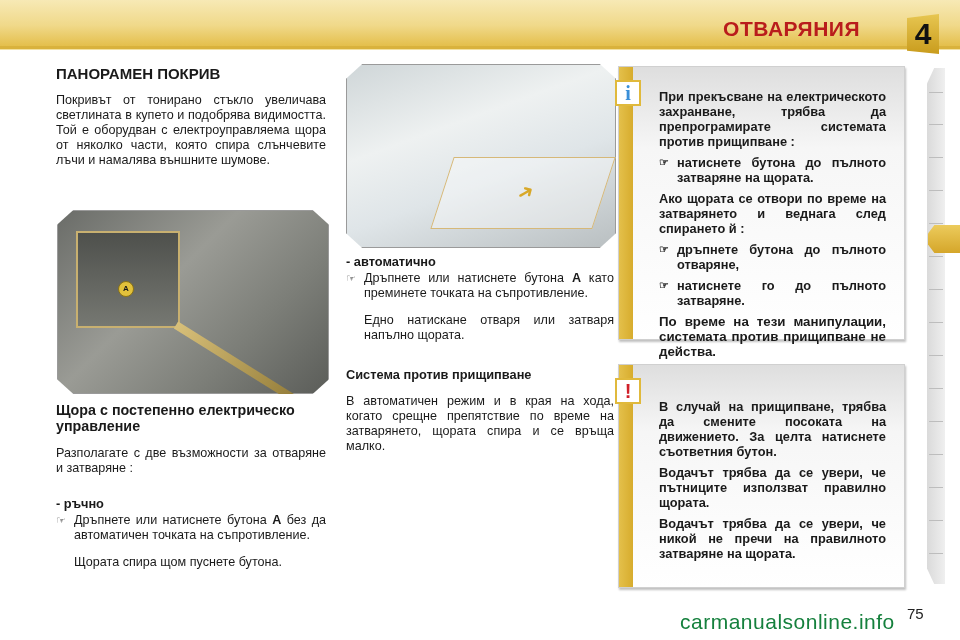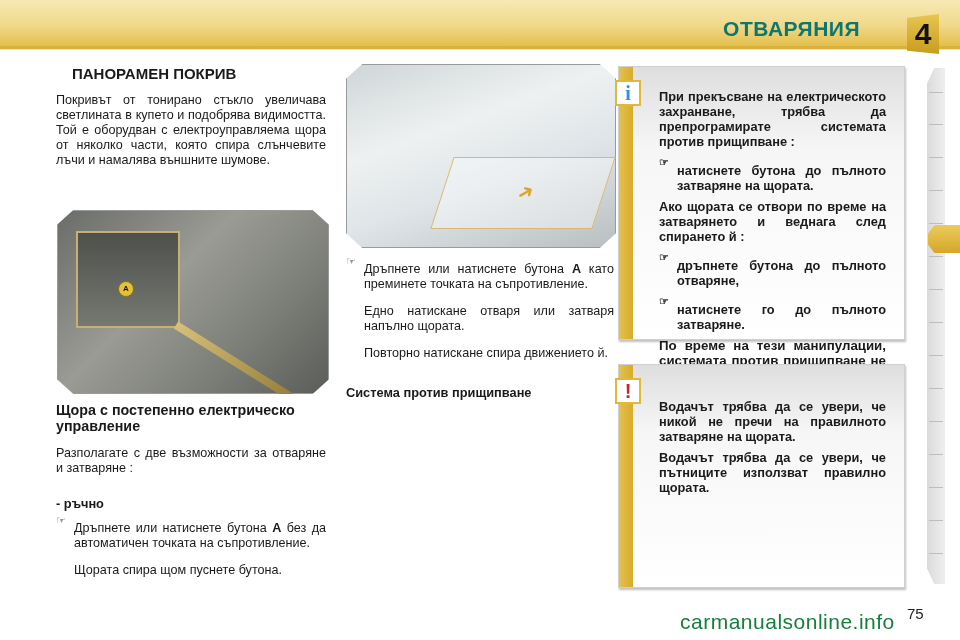--- a/index.html
+++ b/index.html
@@ -2,34 +2,34 @@
 <html><head>
 <meta charset="utf-8">
 <style>
   html, body { margin:0; padding:0; }
   body { width:960px; height:640px; position:relative; overflow:hidden; background:#ffffff;
          font-family:"Liberation Sans", sans-serif; color:#1a1a1a; }
   .header { position:absolute; left:0; top:0; width:960px; height:46px;
             background:linear-gradient(to bottom, #f7e9b5 0%, #f0d98a 55%, #e4bf4c 100%); }
   .header-line { position:absolute; left:0; top:46px; width:960px; height:3px; background:#d9b23d; }
   .header-line2 { position:absolute; left:0; top:49px; width:960px; height:1px; background:#f3e2a3; }
-  .header-title { position:absolute; right:100px; top:17px; font-weight:bold; font-size:21px; letter-spacing:0.5px; color:#0f766e; }
+  .header-title { position:absolute; right:100px; top:17px; font-weight:bold; font-size:21px; letter-spacing:0.5px; color:#b91c1c; }
   .chapter-badge { position:absolute; left:907px; top:14px; width:32px; height:40px;
                    background:linear-gradient(to bottom, #e7c651, #c99c1d);
                    clip-path:polygon(0 10%, 100% 0, 100% 100%, 0 92%);
                    font-weight:bold; font-size:30px; text-align:center; line-height:40px; color:#111; }
 
   .col { position:absolute; font-size:12.6px; line-height:15px; }
-  .h1 { font-weight:bold; font-size:15px; margin:0 0 8px 16px; }
+  .h1 { font-weight:bold; font-size:15px; margin:0 0 8px 0; }
   .h2 { font-weight:bold; font-size:14.3px; line-height:16px; margin:0 0 6px 0; }
   .h3 { font-weight:bold; font-size:12.8px; margin:0 0 6px 0; }
   p { margin:12px 0 6px 0; text-align:justify; }
   .bul { display:flex; margin:0 0 6px 0; }
   .bul .ico { width:18px; flex:none; font-size:11px; color:#333; }
-  .bul .txt { flex:1; text-align:justify;margin-top:8px; }
+  .bul .txt { flex:1; text-align:justify; }
   .indent { padding-left:18px; }
 
   .photo { position:absolute; border:1px solid #9a9a9a;
            clip-path:polygon(6% 0, 94% 0, 100% 8%, 100% 92%, 94% 100%, 6% 100%, 0 92%, 0 8%); }
   .photo-interior { left:57px; top:210px; width:270px; height:182px;
                     background:linear-gradient(135deg, #6a6c68 0%, #9a9b95 40%, #7c7e78 70%, #5b5d59 100%); }
   .photo-roof { left:346px; top:64px; width:268px; height:182px;
                 background:linear-gradient(160deg, #cfd6d8 0%, #eef1f1 35%, #dfe5e8 60%, #b9bfc1 100%); }
   .inset { position:absolute; left:18px; top:20px; width:100px; height:93px;
            border:2px solid #c8b070; background:linear-gradient(to bottom, #4e504c, #767872); }
@@ -95,28 +95,29 @@
   </div>
   <p class="indent">Щората спира щом пуснете бутона.</p>
 </div>
 
 <div class="photo photo-roof">
   <div class="roof-panel"></div>
   <div class="roof-arrow">➜</div>
 </div>
 
 <div class="col" style="left:346px; top:254px; width:268px;">
+  <div class="h3" style="margin-bottom:2px">- автоматично</div>
   <div class="bul">
     <span class="ico">☞</span>
     <span class="txt"><span>Дръпнете или натиснете бутона </span><b>A</b><span> като преминете точката на съпротивление.</span></span>
   </div>
   <p class="indent">Едно натискане отваря или затваря напълно щората.</p>
-  <p class="indent">Повторно натискане спира движението й.</p>
   <div style="height:18px"></div>
   <div class="h3">Система против прищипване</div>
+  <p>В автоматичен режим и в края на хода, когато срещне препятствие по време на затварянето, щората спира и се връща малко.</p>
 </div>
 
 <div class="box" style="top:66px; height:272px;">
   <div class="box-stripe"></div>
   <div class="box-icon info">i</div>
   <div class="box-body">
     <p>При прекъсване на електрическото захранване, трябва да препрограмирате системата против прищипване :</p>
     <div class="bul">
       <span class="ico">☞</span>
       <span class="txt">натиснете бутона до пълното затваряне на щората.</span>
@@ -131,22 +132,23 @@
       <span class="txt">натиснете го до пълното затваряне.</span>
     </div>
     <p style="font-size:13.3px">По време на тези манипулации, системата против прищипване не действа.</p>
   </div>
 </div>
 
 <div class="box" style="top:364px; height:222px;">
   <div class="box-stripe"></div>
   <div class="box-icon warn">!</div>
   <div class="box-body" style="top:34px">
+    <p>В случай на прищипване, трябва да смените посоката на движението. За целта натиснете съответния бутон.</p>
+    <p>Водачът трябва да се увери, че пътниците използват правилно щората.</p>
     <p>Водачът трябва да се увери, че никой не пречи на правилното затваряне на щората.</p>
-    <p>Водачът трябва да се увери, че пътниците използват правилно щората.</p>
   </div>
 </div>
 
 <div class="side-tabs"></div>
 <div class="tick" style="top:92px"></div>
 <div class="tick" style="top:124px"></div>
 <div class="tick" style="top:157px"></div>
 <div class="tick" style="top:190px"></div>
 <div class="tick" style="top:223px"></div>
 <div class="tick" style="top:256px"></div>

